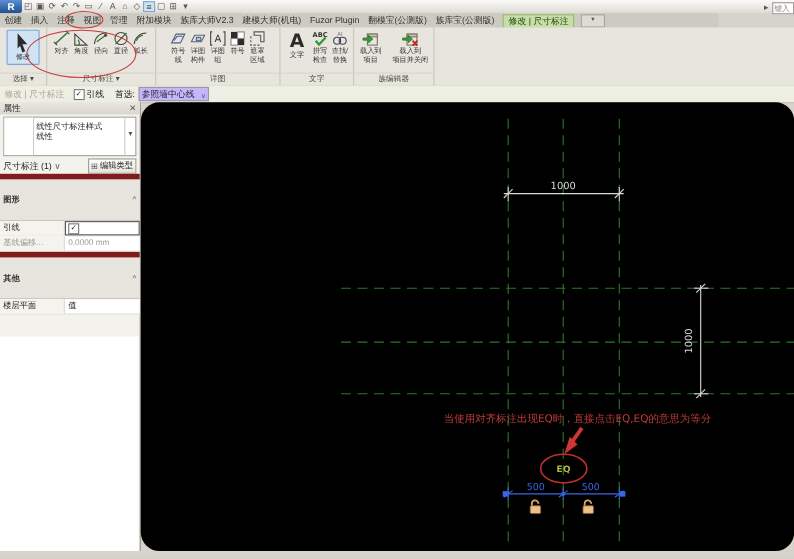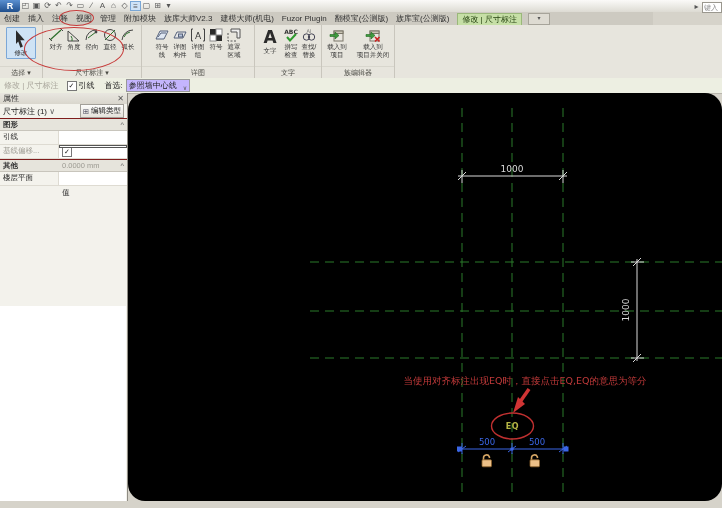--- a/index.html
+++ b/index.html
@@ -45,24 +45,24 @@
   
   #props{position:absolute;left:0;top:93px;width:128px;height:408px;background:#f3f2ec;border-right:1px solid #8f8c84;box-sizing:border-box;}
   #propshead{height:11px;background:linear-gradient(#e9e7e0,#d9d6cd);display:flex;justify-content:space-between;align-items:center;padding:0 3px;font-size:8px;color:#333;}
   #typesel{margin:2px 3px;height:34px;background:#fff;border:1px solid #a3a099;display:flex;}
   #typesel .preview{width:26px;border-right:1px solid #ccc;background:#fff;}
   #typesel .tname{flex:1;padding:3px 2px;font-size:7.5px;line-height:9px;color:#222;}
   #typesel .tarr{width:9px;border-left:1px solid #ccc;text-align:center;font-size:7px;color:#555;line-height:32px;}
   #selrow{display:flex;align-items:center;height:14px;padding:0 3px;font-size:8px;}
   #selrow .filter{flex:1;}
   #edittype{display:inline-flex;align-items:center;background:linear-gradient(#fdfdfc,#e4e2da);border:1px solid #a3a099;height:12px;padding:0 2px;font-size:7.5px;}
-  .sechead{height:11px;background:#e6e4dc;border-top:1px solid #7f1d1d;border-bottom:1px solid #c8c5bc;display:flex;justify-content:space-between;align-items:center;padding:0 3px;font-size:7.5px;font-weight:bold;color:#333;gap:28px;}
+  .sechead{height:11px;background:#e6e4dc;border-top:5px solid #7f1d1d;border-bottom:1px solid #c8c5bc;display:flex;justify-content:space-between;align-items:center;padding:13px 3px;font-size:7.5px;font-weight:bold;color:#333;gap:28px;}
   .prow{display:flex;height:13px;border-bottom:1px solid #dedbd2;background:#fff;font-size:7.5px;}
   .prow .pl{width:52px;padding:1px 3px 0;border-right:1px solid #dedbd2;background:#f4f3ed;color:#222;}
-  .prow .pv{flex:1;padding:1px 3px 0;color:#222;margin-top:15px;}
+  .prow .pv{flex:1;padding:1px 3px 0;color:#222;}
   .prow.dim .pl,.prow.dim .pv{color:#9c9a92;}
   #leadcell{outline:1px solid #555;outline-offset:-1px;}
   #propsrest{background:#fff;position:absolute;left:0;right:1px;top:213px;bottom:0;}
 
   
   #canvas{position:absolute;left:128px;top:93px;width:594px;height:408px;background:#000;border-radius:17px;}
   #bottomstrip{position:absolute;left:0;top:501px;width:722px;height:7px;background:#d6d3ca;}
   text{font-family:"DejaVu Sans","Liberation Sans",sans-serif;}
 </style>
 </head>
@@ -276,20 +276,28 @@
       <span>参照墙中心线</span>
       <span class="arr">∨</span>
     </span>
   </div>
 
   <div id="props">
     <div id="propshead">
       <span>属性</span>
       <span style="color:#555;">✕</span>
     </div>
+    <div id="typesel">
+      <div class="preview"></div>
+      <div class="tname">
+        <div>线性尺寸标注样式</div>
+        <div>线性</div>
+      </div>
+      <div class="tarr">▾</div>
+    </div>
     <div id="selrow">
       <span class="filter"><span>尺寸标注 (1)</span> <span style="color:#666;">∨</span></span>
       <span id="edittype">
           <span style="margin-right:2px;color:#556;">⊞</span>
           <span>编辑类型</span>
         </span>
     </div>
     <div class="sechead">
         <span>图形</span>
         <span style="font-weight:normal;color:#666;">^</span>

